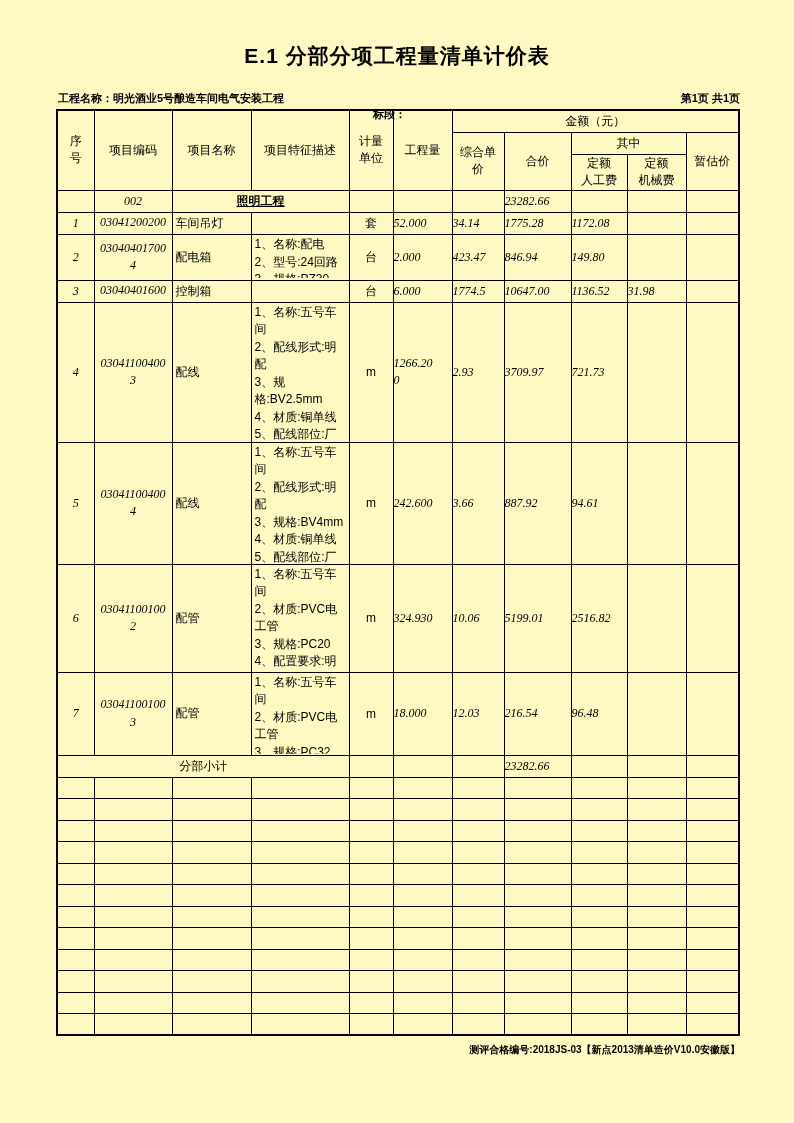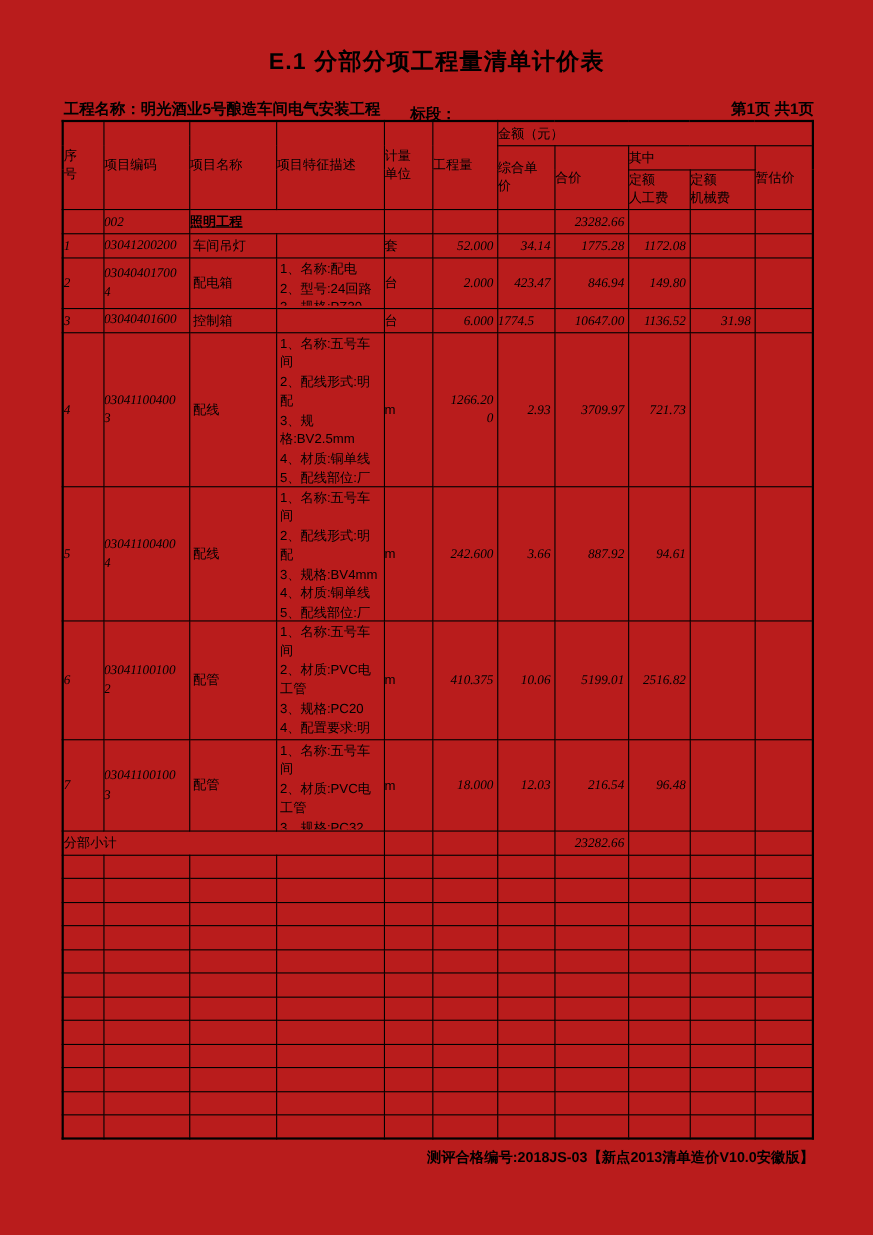--- a/index.html
+++ b/index.html
@@ -1,44 +1,44 @@
 <!DOCTYPE html>
 <html><head>
 <meta charset="utf-8">
 <style>
   html,body{margin:0;padding:0;background:#fff;}
   .page{
-    width:794px;height:1123px;position:relative;background:#b91c1c;color:#000;
+    width:794px;height:1123px;position:relative;background:#fef9c3;color:#000;
     font-family:"Liberation Sans","DejaVu Sans",sans-serif;overflow:hidden;
   }
   .doc-title{
     margin:0;padding-top:42px;width:100%;text-align:center;
     font-size:21px;font-weight:bold;letter-spacing:1px;
   }
   .meta{
     position:relative;width:684px;margin:21px 0 2px 56px;height:16px;
-    font-size:14px;font-weight:bold;
+    font-size:11px;font-weight:bold;
   }
   .meta .project{position:absolute;left:2px;top:0;}
-  .meta .section{position:absolute;left:317px;top:4px;}
+  .meta .section{position:absolute;left:317px;top:16px;}
   .meta .page-no{position:absolute;right:0;top:0;}
 
   table.price-table{
     border-collapse:collapse;table-layout:fixed;
     width:684px;margin-left:56px;
     border:2px solid #000;
   }
   .price-table td{
     border:1px solid #000;overflow:hidden;
     font-size:12px;padding:0;vertical-align:middle;
   }
   .pre{white-space:pre-line;line-height:17.5px;}
-  .c{}
+  .c{text-align:center;}
   .l{text-align:left;padding-left:3px !important;}
-  .r{text-align:right;padding-right:3px !important;}
+  .r{text-align:left;padding-right:3px !important;}
   .num{font-family:"Liberation Serif","DejaVu Serif",serif;font-style:italic;}
   .bold{font-weight:bold;text-decoration:underline;}
   .feature{vertical-align:top;text-align:left;}
   .feature .clip{overflow:hidden;padding:0 1px 0 3px;}
   .vtop{vertical-align:top;}
   .clip3{overflow:hidden;max-height:17px;padding-right:3px;text-align:left;}
 
   tr.hdr1{height:22px;} tr.hdr2{height:22px;} tr.hdr3{height:26px;}
   tr.sec{height:22px;}
   tr.row1{height:22px;} tr.row2{height:46px;} tr.row3{height:22px;}
@@ -46,21 +46,21 @@
   tr.sub{height:22px;}
   tr.empty{height:21.5px;}
   tr.row2 .clip{max-height:42px;}
   tr.row4 .clip{max-height:137px;}
   tr.row5 .clip{max-height:119px;}
   tr.row6 .clip{max-height:105px;}
   tr.row7 .clip{max-height:80px;}
 
   .footer-note{
     width:740px;text-align:right;margin-top:7px;
-    font-size:13px;font-weight:bold;
+    font-size:10px;font-weight:bold;
   }
 </style>
 </head>
 <body>
 
 <div class="page">
 
   <h1 class="doc-title">E.1 分部分项工程量清单计价表</h1>
 
   <div class="meta">
@@ -229,21 +229,21 @@
       <td class="feature">
             <div class="clip pre">1、名称:五号车
 间
 2、材质:PVC电
 工管
 3、规格:PC20
 4、配置要求:明
 配</div>
           </td>
       <td class="c">m</td>
-      <td class="r num">410.375</td>
+      <td class="r num">324.930</td>
       <td class="r num">10.06</td>
       <td class="r num">5199.01</td>
       <td class="r num">2516.82</td>
       <td></td>
       <td></td>
     </tr>
 
     <tr class="row7">
       <td class="c num">7</td>
       <td class="c num pre">03041100100

